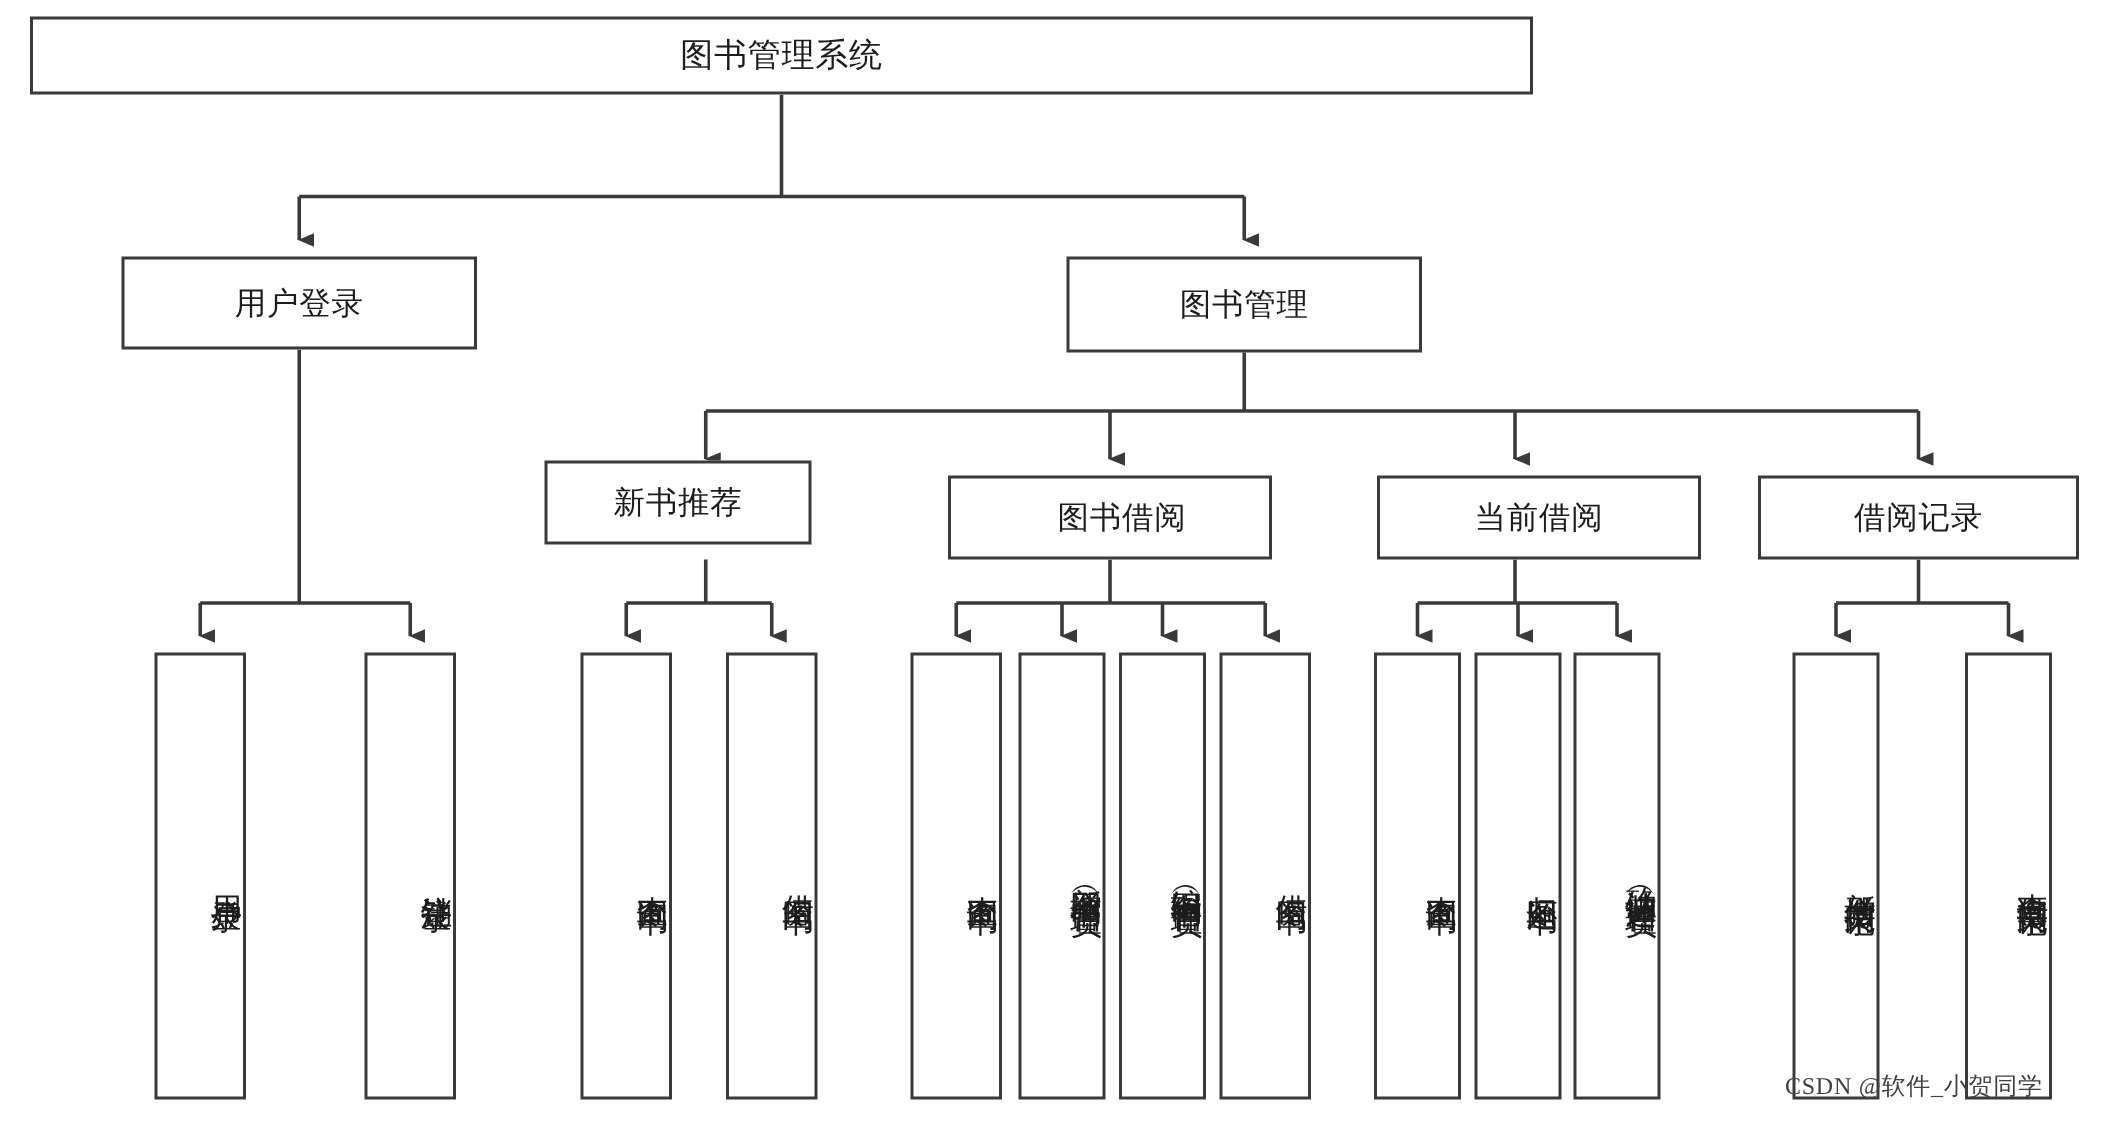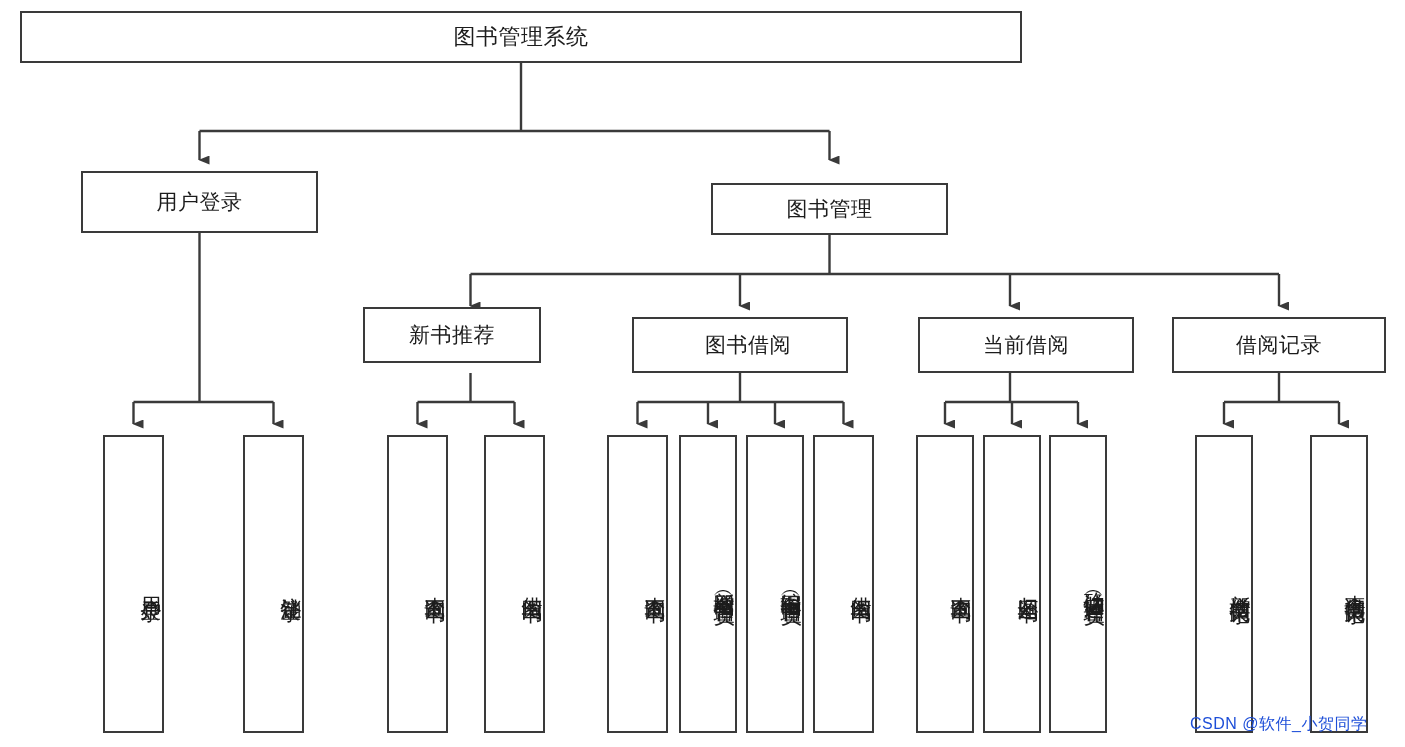--- a/index.html
+++ b/index.html
@@ -5,21 +5,21 @@
   html, body {
     margin: 0;
     padding: 0;
     background: #ffffff;
   }
   #canvas {
     position: relative;
     width: 1405px;
     height: 747px;
     background: #ffffff;
-    font-family: Liberation Sans, sans-serif;
+    font-family: Liberation Serif, serif;
     overflow: hidden;
   }
   #edges {
     position: absolute;
     left: 0;
     top: 0;
     width: 1405px;
     height: 747px;
     pointer-events: none;
   }
@@ -54,21 +54,21 @@
     text-align: center;
   }
   .node.root {
     font-size: 22px;
   }
   .watermark {
     position: absolute;
     left: 1190px;
     top: 714px;
     font-size: 16px;
-    color: #1d4ed8;
+    color: #404040;
     white-space: nowrap;
     letter-spacing: 0.5px;
   }
 </style>
 </head>
 <body>
 
 <div id="canvas">
 
   <svg id="edges" viewBox="0 0 1405 747">
@@ -114,21 +114,21 @@
       </g>
   </svg>
 
   <div id="nodes">
       <div class="node h root" style="left: 20px; top: 11px; width: 1002px; height: 52px;">
         <span class="htext">图书管理系统</span>
       </div>
       <div class="node h" style="left: 81px; top: 171px; width: 237px; height: 62px;">
         <span class="htext">用户登录</span>
       </div>
-      <div class="node h" style="left: 711px; top: 183px; width: 237px; height: 52px;">
+      <div class="node h" style="left: 711px; top: 171px; width: 237px; height: 64px;">
         <span class="htext">图书管理</span>
       </div>
       <div class="node h" style="left: 363px; top: 307px; width: 178px; height: 56px;">
         <span class="htext">新书推荐</span>
       </div>
       <div class="node h" style="left: 632px; top: 317px; width: 216px; height: 56px; padding-left: 16px;">
         <span class="htext">图书借阅</span>
       </div>
       <div class="node h" style="left: 902px; top: 317px; width: 216px; height: 56px; margin-left: 16px;">
         <span class="htext">当前借阅</span>

